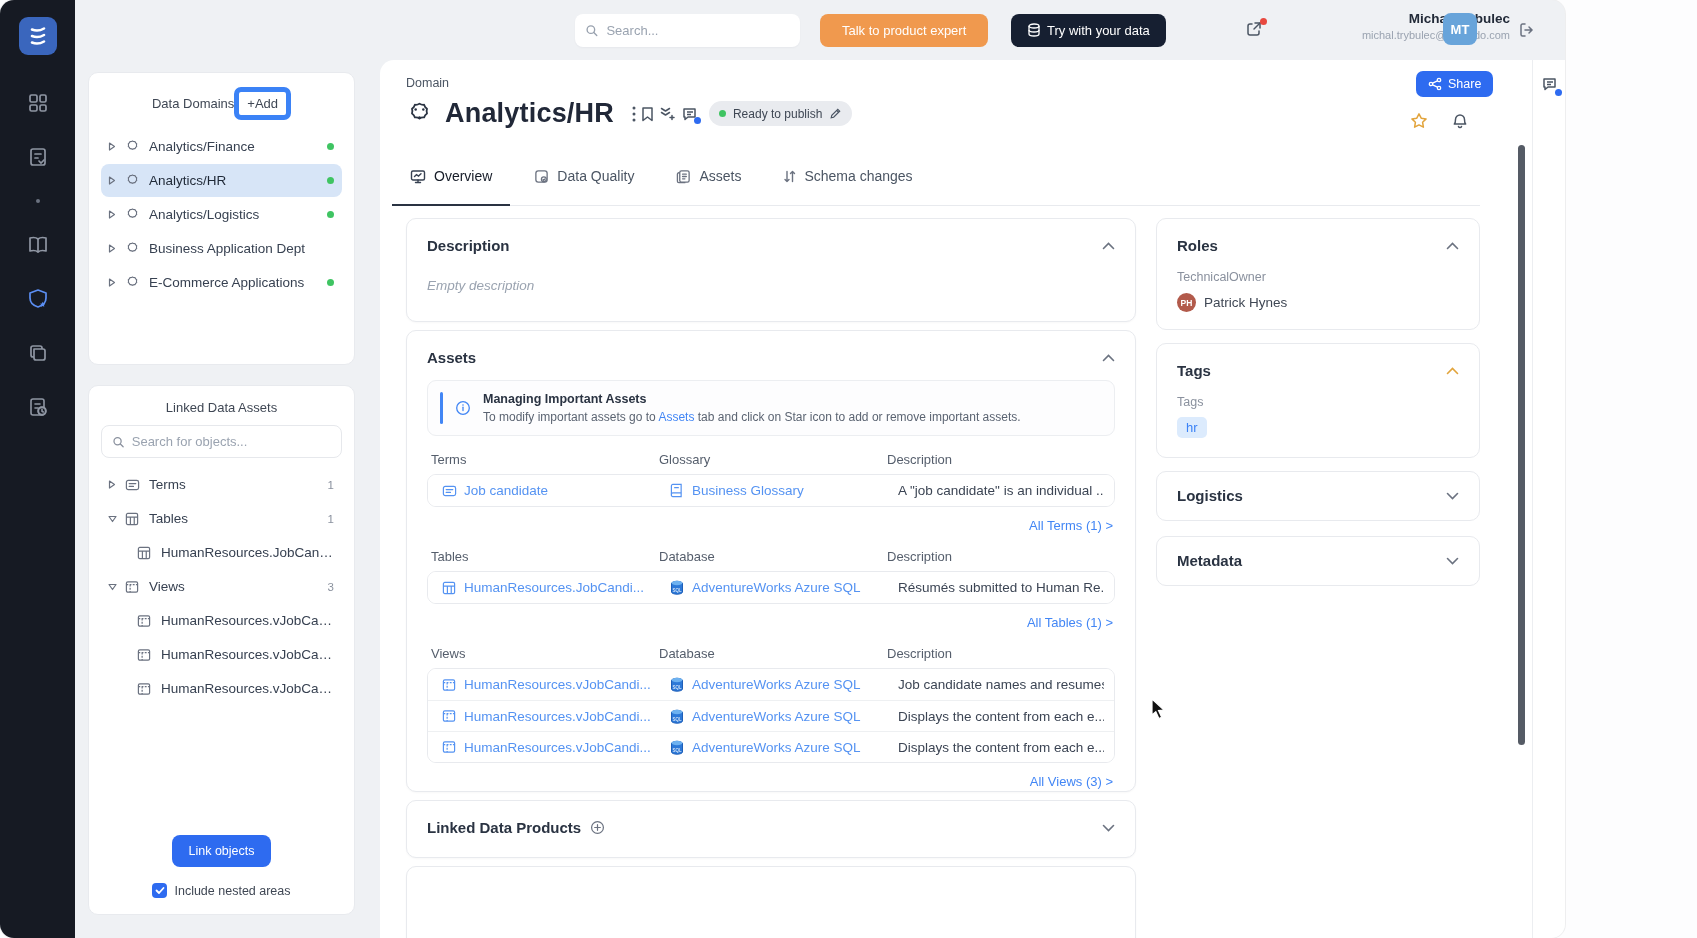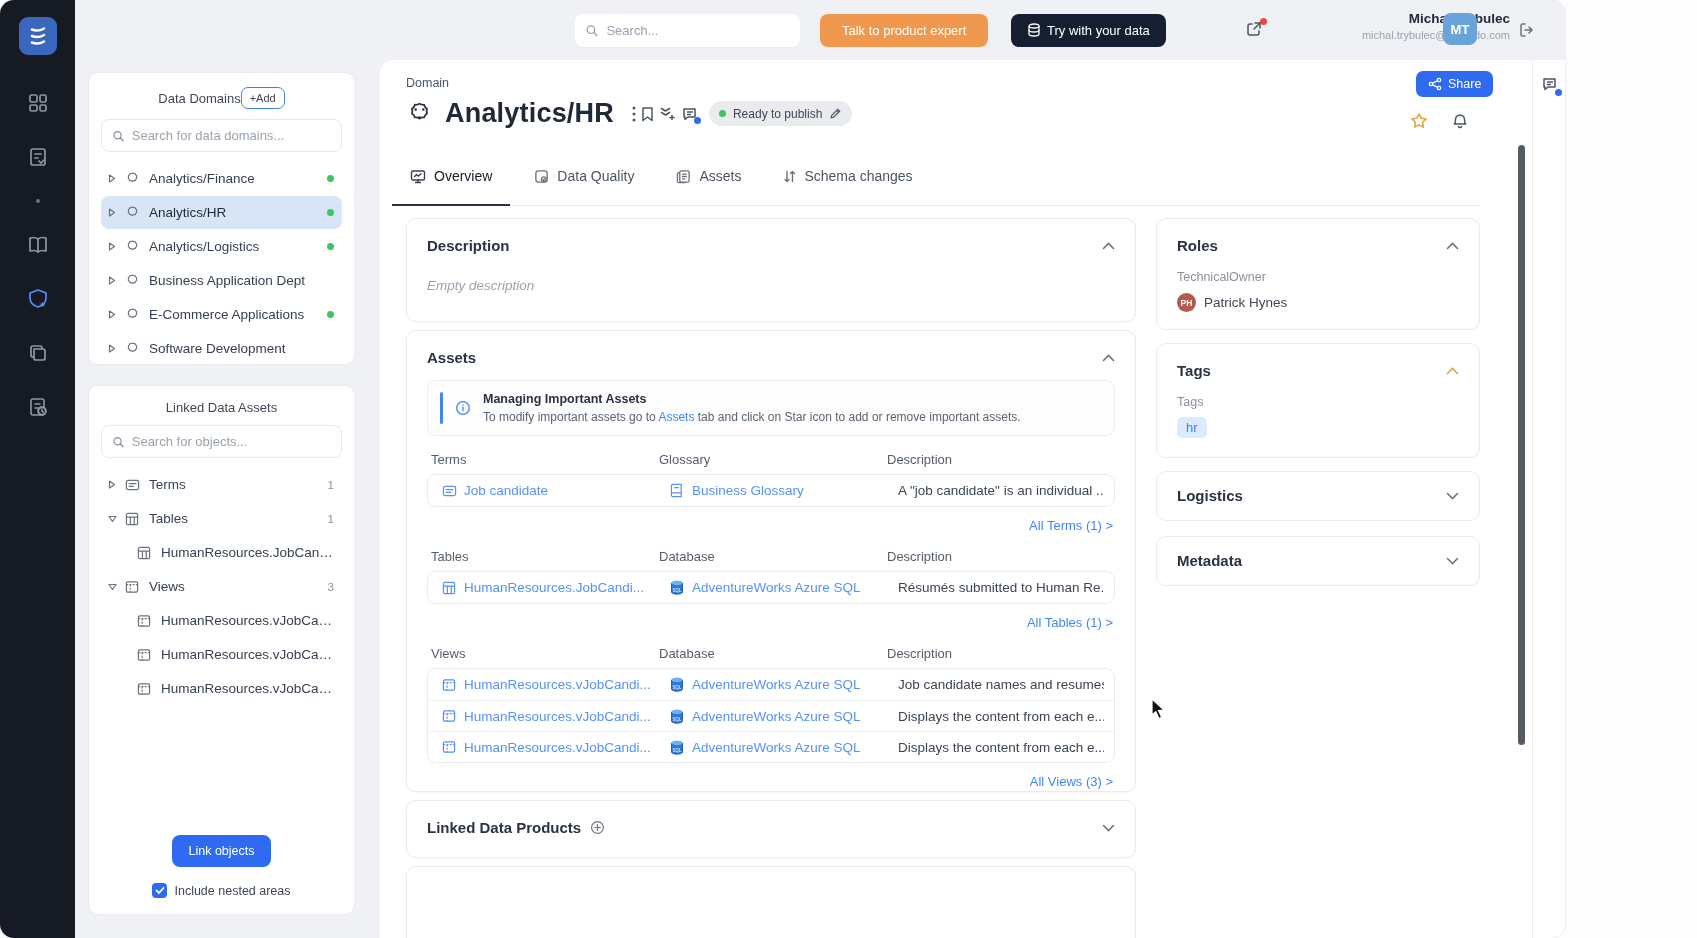--- a/index.html
+++ b/index.html
@@ -28,21 +28,21 @@
   .user-email { font-size:11px; color:#9aa3b0; margin-top:3px; }
   .avatar-mt { position:absolute; left:1368px; top:13px; width:34px; height:32px; border-radius:8px; background:#68a4da; color:#fff; font-size:13px; font-weight:bold; display:flex; align-items:center; justify-content:center; cursor:pointer; }
   .logout { position:absolute; left:1443px; top:21px; width:18px; height:18px; color:#6b7280; cursor:pointer; }
 
   
   .card { background:#fff; border:1px solid #e8eaee; border-radius:10px; }
   .domains-card { position:absolute; left:88px; top:72px; width:267px; height:293px; padding:12px 12px 10px; }
   .linked-card  { position:absolute; left:88px; top:385px; width:267px; height:530px; padding:12px 12px 16px; display:flex; flex-direction:column; }
   .panel-head { display:flex; align-items:center; justify-content:center; padding:2px 2px 10px; }
   .panel-title { font-size:13px; color:#3f4754; }
-  .btn-add { font-size:11px; color:#3f4754; background:#fff; border:1px solid #3b82f6; border-radius:7px; padding:4px 8px; cursor:pointer; font-family:inherit; }
+  .btn-add { font-size:13px; color:#3f4754; background:#fff; border:5px solid #3b82f6; border-radius:7px; padding:4px 8px; cursor:pointer; font-family:inherit; }
   .search-small { height:33px; border:1px solid #e6e8ec; border-radius:8px; display:flex; align-items:center; gap:7px; padding:0 10px; color:#8a919e; margin-bottom:10px; }
   .search-small input { border:none; outline:none; width:100%; font-size:13px; background:transparent; color:#3f4754; font-family:inherit; }
   .search-small input::placeholder { color:#9aa3b0; }
   .tree { display:flex; flex-direction:column; }
   .tree-row { display:flex; align-items:center; height:33px; margin-bottom:1px; border-radius:8px; padding:0 8px 0 6px; gap:8px; cursor:pointer; color:#374151; }
   .tree-row .caret { width:10px; display:flex; justify-content:center; color:#6b7280; flex:0 0 10px; }
   .tree-row .ticon { display:flex; color:#6b7280; flex:0 0 16px; }
   .tree-row .lbl { font-size:13.5px; white-space:nowrap; overflow:hidden; text-overflow:ellipsis; flex:1; }
   .tree-row .dot { width:7px; height:7px; border-radius:50%; background:#3fc462; flex:0 0 7px; }
   .tree-row .count { font-size:11.5px; color:#8a919e; }
@@ -223,27 +223,20 @@
           <path d="M11 6l3 3-3 3M14 9H7"></path>
         </svg>
     </div>
   </header>
 
   <section class="card domains-card">
     <div class="panel-head">
       <span class="panel-title">Data Domains</span>
       <button class="btn-add">+Add</button>
     </div>
-    <div class="search-small">
-      <svg width="14" height="14" viewBox="0 0 16 16" fill="none" stroke="currentColor" stroke-width="1.6">
-          <circle cx="7" cy="7" r="4.5"></circle>
-          <path d="M10.5 10.5L14 14" stroke-linecap="round"></path>
-        </svg>
-      <input placeholder="Search for data domains..." style="">
-    </div>
     <div class="tree" id="domain-list">
         <div class="tree-row">
           <span class="caret">
             <svg width="8" height="9" viewBox="0 0 8 9" fill="none" stroke="currentColor" stroke-width="1.2" stroke-linejoin="round">
               <path d="M1.5 1l5 3.5-5 3.5z"></path>
             </svg>
           </span>
           <span class="ticon">
             <svg width="15" height="15" viewBox="0 0 24 24" fill="none" stroke="currentColor" stroke-width="1.8" stroke-linejoin="round">
               <path d="M12 3.2c1.2.9 2.6 1.2 4.1 1 .4 1.5 1.3 2.7 2.6 3.5-.5 1.4-.5 2.9 0 4.3-1.3.8-2.2 2-2.6 3.5-1.5-.2-2.9.1-4.1 1-1.2-.9-2.6-1.2-4.1-1-.4-1.5-1.3-2.7-2.6-3.5.5-1.4.5-2.9 0-4.3 1.3-.8 2.2-2 2.6-3.5 1.5.2 2.9-.1 4.1-1z"></path>
@@ -299,33 +292,20 @@
               <path d="M1.5 1l5 3.5-5 3.5z"></path>
             </svg>
           </span>
           <span class="ticon">
             <svg width="15" height="15" viewBox="0 0 24 24" fill="none" stroke="currentColor" stroke-width="1.8" stroke-linejoin="round">
               <path d="M12 3.2c1.2.9 2.6 1.2 4.1 1 .4 1.5 1.3 2.7 2.6 3.5-.5 1.4-.5 2.9 0 4.3-1.3.8-2.2 2-2.6 3.5-1.5-.2-2.9.1-4.1 1-1.2-.9-2.6-1.2-4.1-1-.4-1.5-1.3-2.7-2.6-3.5.5-1.4.5-2.9 0-4.3 1.3-.8 2.2-2 2.6-3.5 1.5.2 2.9-.1 4.1-1z"></path>
             </svg>
           </span>
           <span class="lbl">E-Commerce Applications</span>
           <span class="dot"></span>
-        </div>
-        <div class="tree-row">
-          <span class="caret">
-            <svg width="8" height="9" viewBox="0 0 8 9" fill="none" stroke="currentColor" stroke-width="1.2" stroke-linejoin="round">
-              <path d="M1.5 1l5 3.5-5 3.5z"></path>
-            </svg>
-          </span>
-          <span class="ticon">
-            <svg width="15" height="15" viewBox="0 0 24 24" fill="none" stroke="currentColor" stroke-width="1.8" stroke-linejoin="round">
-              <path d="M12 3.2c1.2.9 2.6 1.2 4.1 1 .4 1.5 1.3 2.7 2.6 3.5-.5 1.4-.5 2.9 0 4.3-1.3.8-2.2 2-2.6 3.5-1.5-.2-2.9.1-4.1 1-1.2-.9-2.6-1.2-4.1-1-.4-1.5-1.3-2.7-2.6-3.5.5-1.4.5-2.9 0-4.3 1.3-.8 2.2-2 2.6-3.5 1.5.2 2.9-.1 4.1-1z"></path>
-            </svg>
-          </span>
-          <span class="lbl">Software Development</span>
         </div>
       </div>
   </section>
 
   <section class="card linked-card">
     <div class="panel-head">
       <span class="panel-title">Linked Data Assets</span>
     </div>
     <div class="search-small">
       <svg width="14" height="14" viewBox="0 0 16 16" fill="none" stroke="currentColor" stroke-width="1.6">

